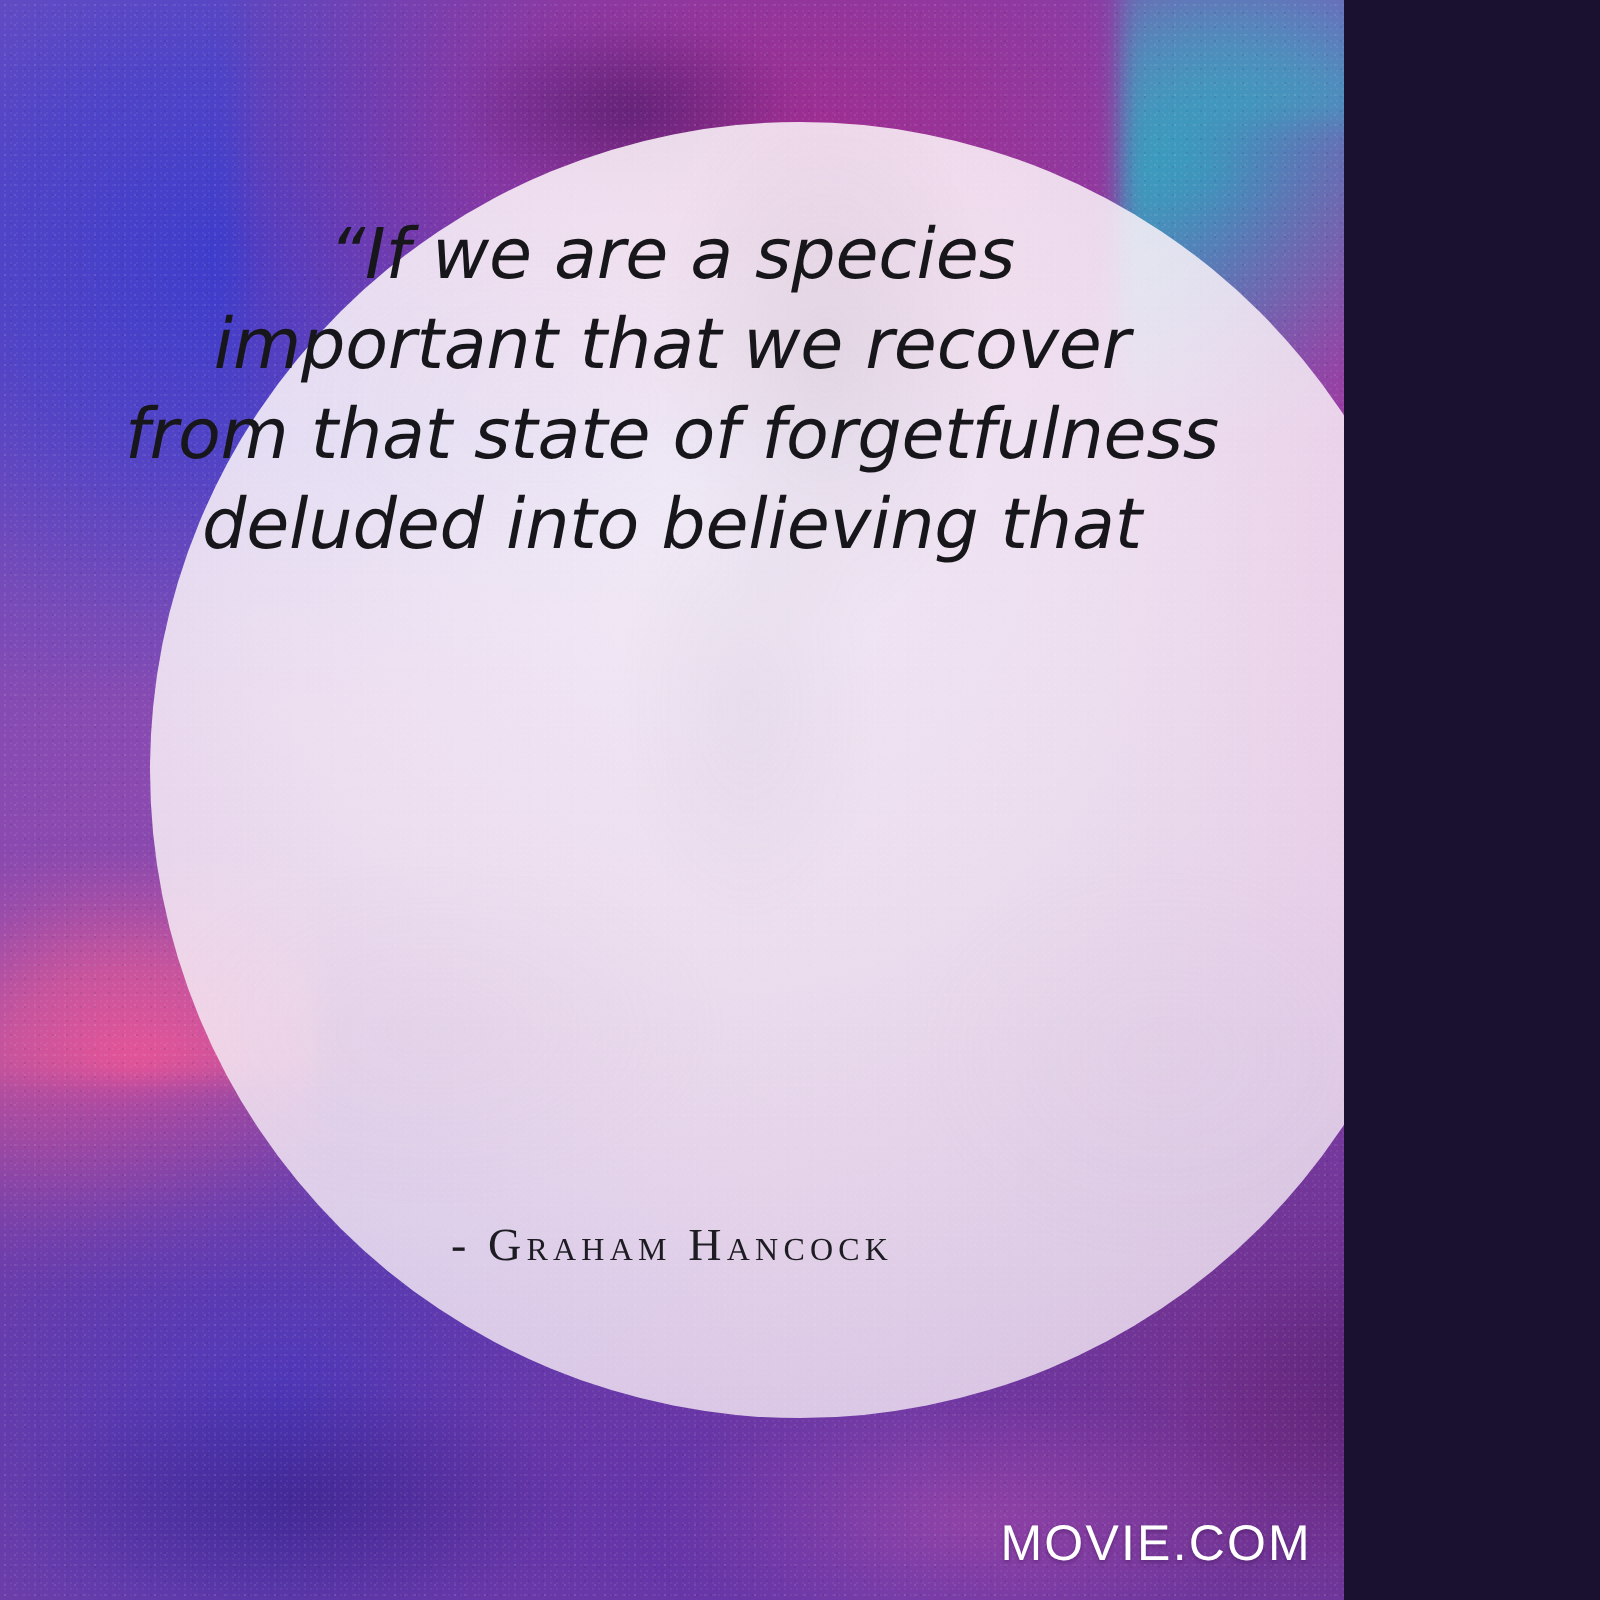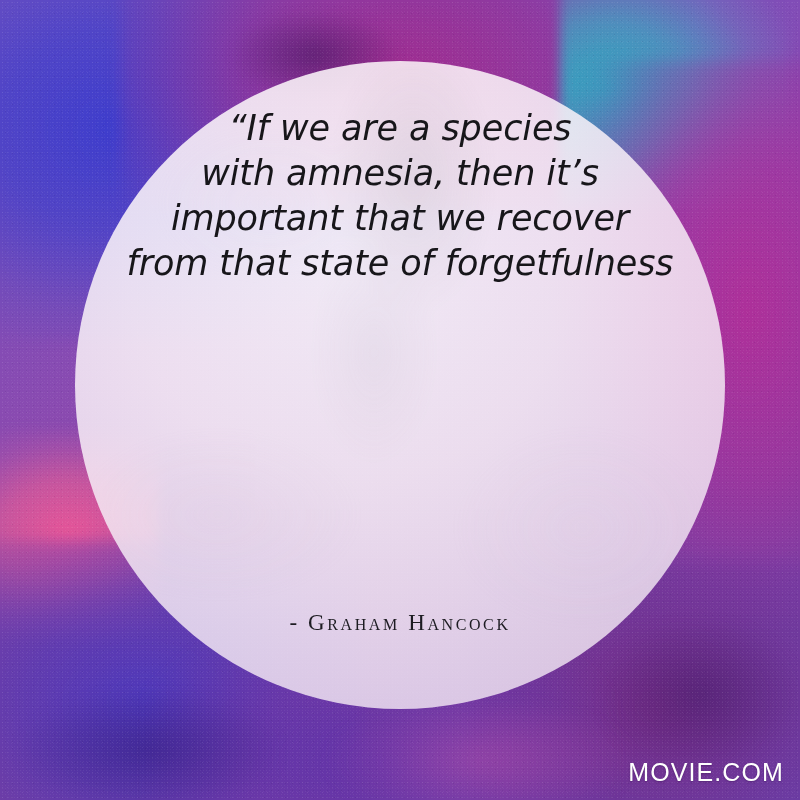--- a/index.html
+++ b/index.html
@@ -3,21 +3,21 @@
 <meta charset="utf-8">
 <style>
   html, body {
     margin: 0;
     padding: 0;
     background: #1a1030;
   }
 
   #canvas {
     position: relative;
-    width: 800px;
+    width: 672px;
     height: 800px;
     overflow: hidden;
     font-family: "Liberation Sans", sans-serif;
     background-color: #7a4ab8;
   }
 
   
   .wash {
     position: absolute;
     pointer-events: none;
@@ -271,23 +271,23 @@
   <div class="wash" id="wash-dark-3"></div>
   <div class="wash" id="wash-light-1"></div>
   <div id="bg-grain"></div>
 
   <div id="quote-circle">
     <div id="circle-texture"></div>
   </div>
 
   <div id="quote-block">
     <span class="quote-line">“If we are a species</span>
-    <span class="quote-line">with amnesia, then it’s</span>
     <span class="quote-line">important that we recover</span>
     <span class="quote-line">from that state of forgetfulness</span>
+    <span class="quote-line">deluded into believing that</span>
   </div>
 
   <div id="attribution">- Graham Hancock</div>
 
   <div id="watermark">
     <span id="watermark-line-2">MOVIE.COM</span>
   </div>
 
 </div>
 

